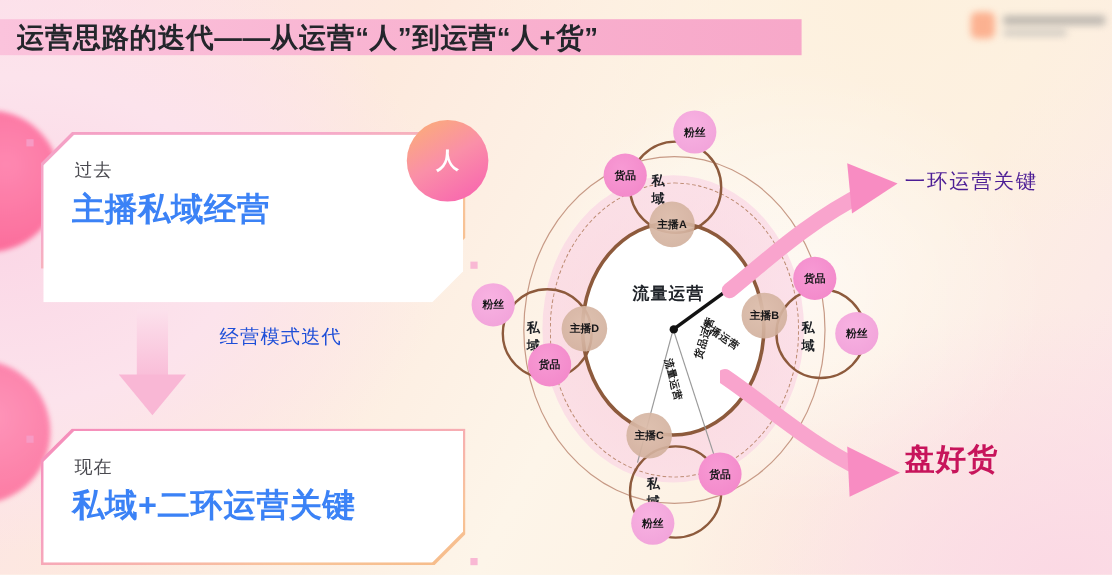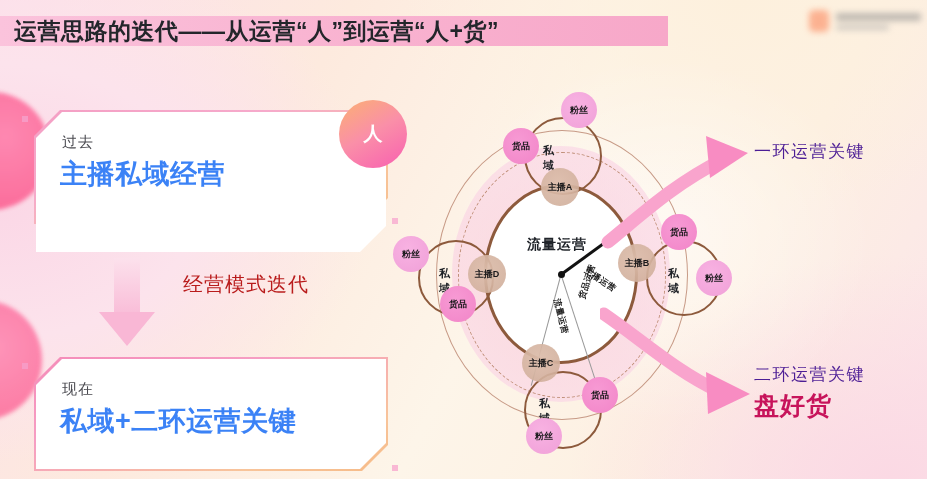--- a/index.html
+++ b/index.html
@@ -70,21 +70,21 @@
   .d3{left:22px;top:363px;}
   .d4{left:392px;top:465px;background:#f9b8d4;}
 
   
   .mid-arrow{position:absolute;left:99px;top:258px;width:56px;height:88px;}
   .ma-stem{position:absolute;left:15px;top:0;width:26px;height:56px;
     background:linear-gradient(180deg,#fce1ec 0%,#f9bdd8 100%);}
   .ma-head{position:absolute;left:0;top:54px;width:0;height:0;
     border-left:28px solid transparent;border-right:28px solid transparent;
     border-top:34px solid #f9b7d5;}
-  .mid-label{position:absolute;left:183px;top:271px;font-size:20px;color:#b91c1c;letter-spacing:1px;}
+  .mid-label{position:absolute;left:183px;top:271px;font-size:16px;color:#1d4ed8;letter-spacing:1px;}
 
   
   .diagram{position:absolute;left:396px;top:88px;width:330px;height:372px;}
   .ring{position:absolute;border-radius:50%;}
   .ring-outer{left:42px;top:22px;width:250px;height:250px;
     border:1px solid #c79a86;background:transparent;left:40px;top:42px;width:250px;height:288px;}
   .ring-band{left:56px;top:58px;width:218px;height:256px;border-radius:50%;
     background:radial-gradient(circle at 50% 50%, rgba(250,205,225,.0) 44%, rgba(249,201,222,.55) 46%, rgba(250,214,230,.68) 78%, rgba(252,230,240,.30) 100%);}
   .ring-dashed{left:62px;top:64px;width:206px;height:244px;
     border:1.3px dashed #c08f78;}
@@ -234,17 +234,16 @@
   <svg class="arrow-c" style="left:600px;top:300px;" width="180" height="130" viewBox="0 0 180 130">
     <path d="M4,14 C42,40 74,70 120,92" stroke="#f9a4cd" stroke-width="13" fill="none" stroke-linecap="round"></path>
     <path d="M106,72 L150,94 L108,114 Z" fill="#f88cc2"></path>
   </svg>
 
   <div class="ann ann1">
     <div class="ann-small">一环运营关键</div>
   </div>
 
   <div class="ann ann2">
-    <div class="ann-small">二环运营关键</div>
     <div class="ann-big">盘好货</div>
   </div>
 
 </div>
 
 </body></html>

